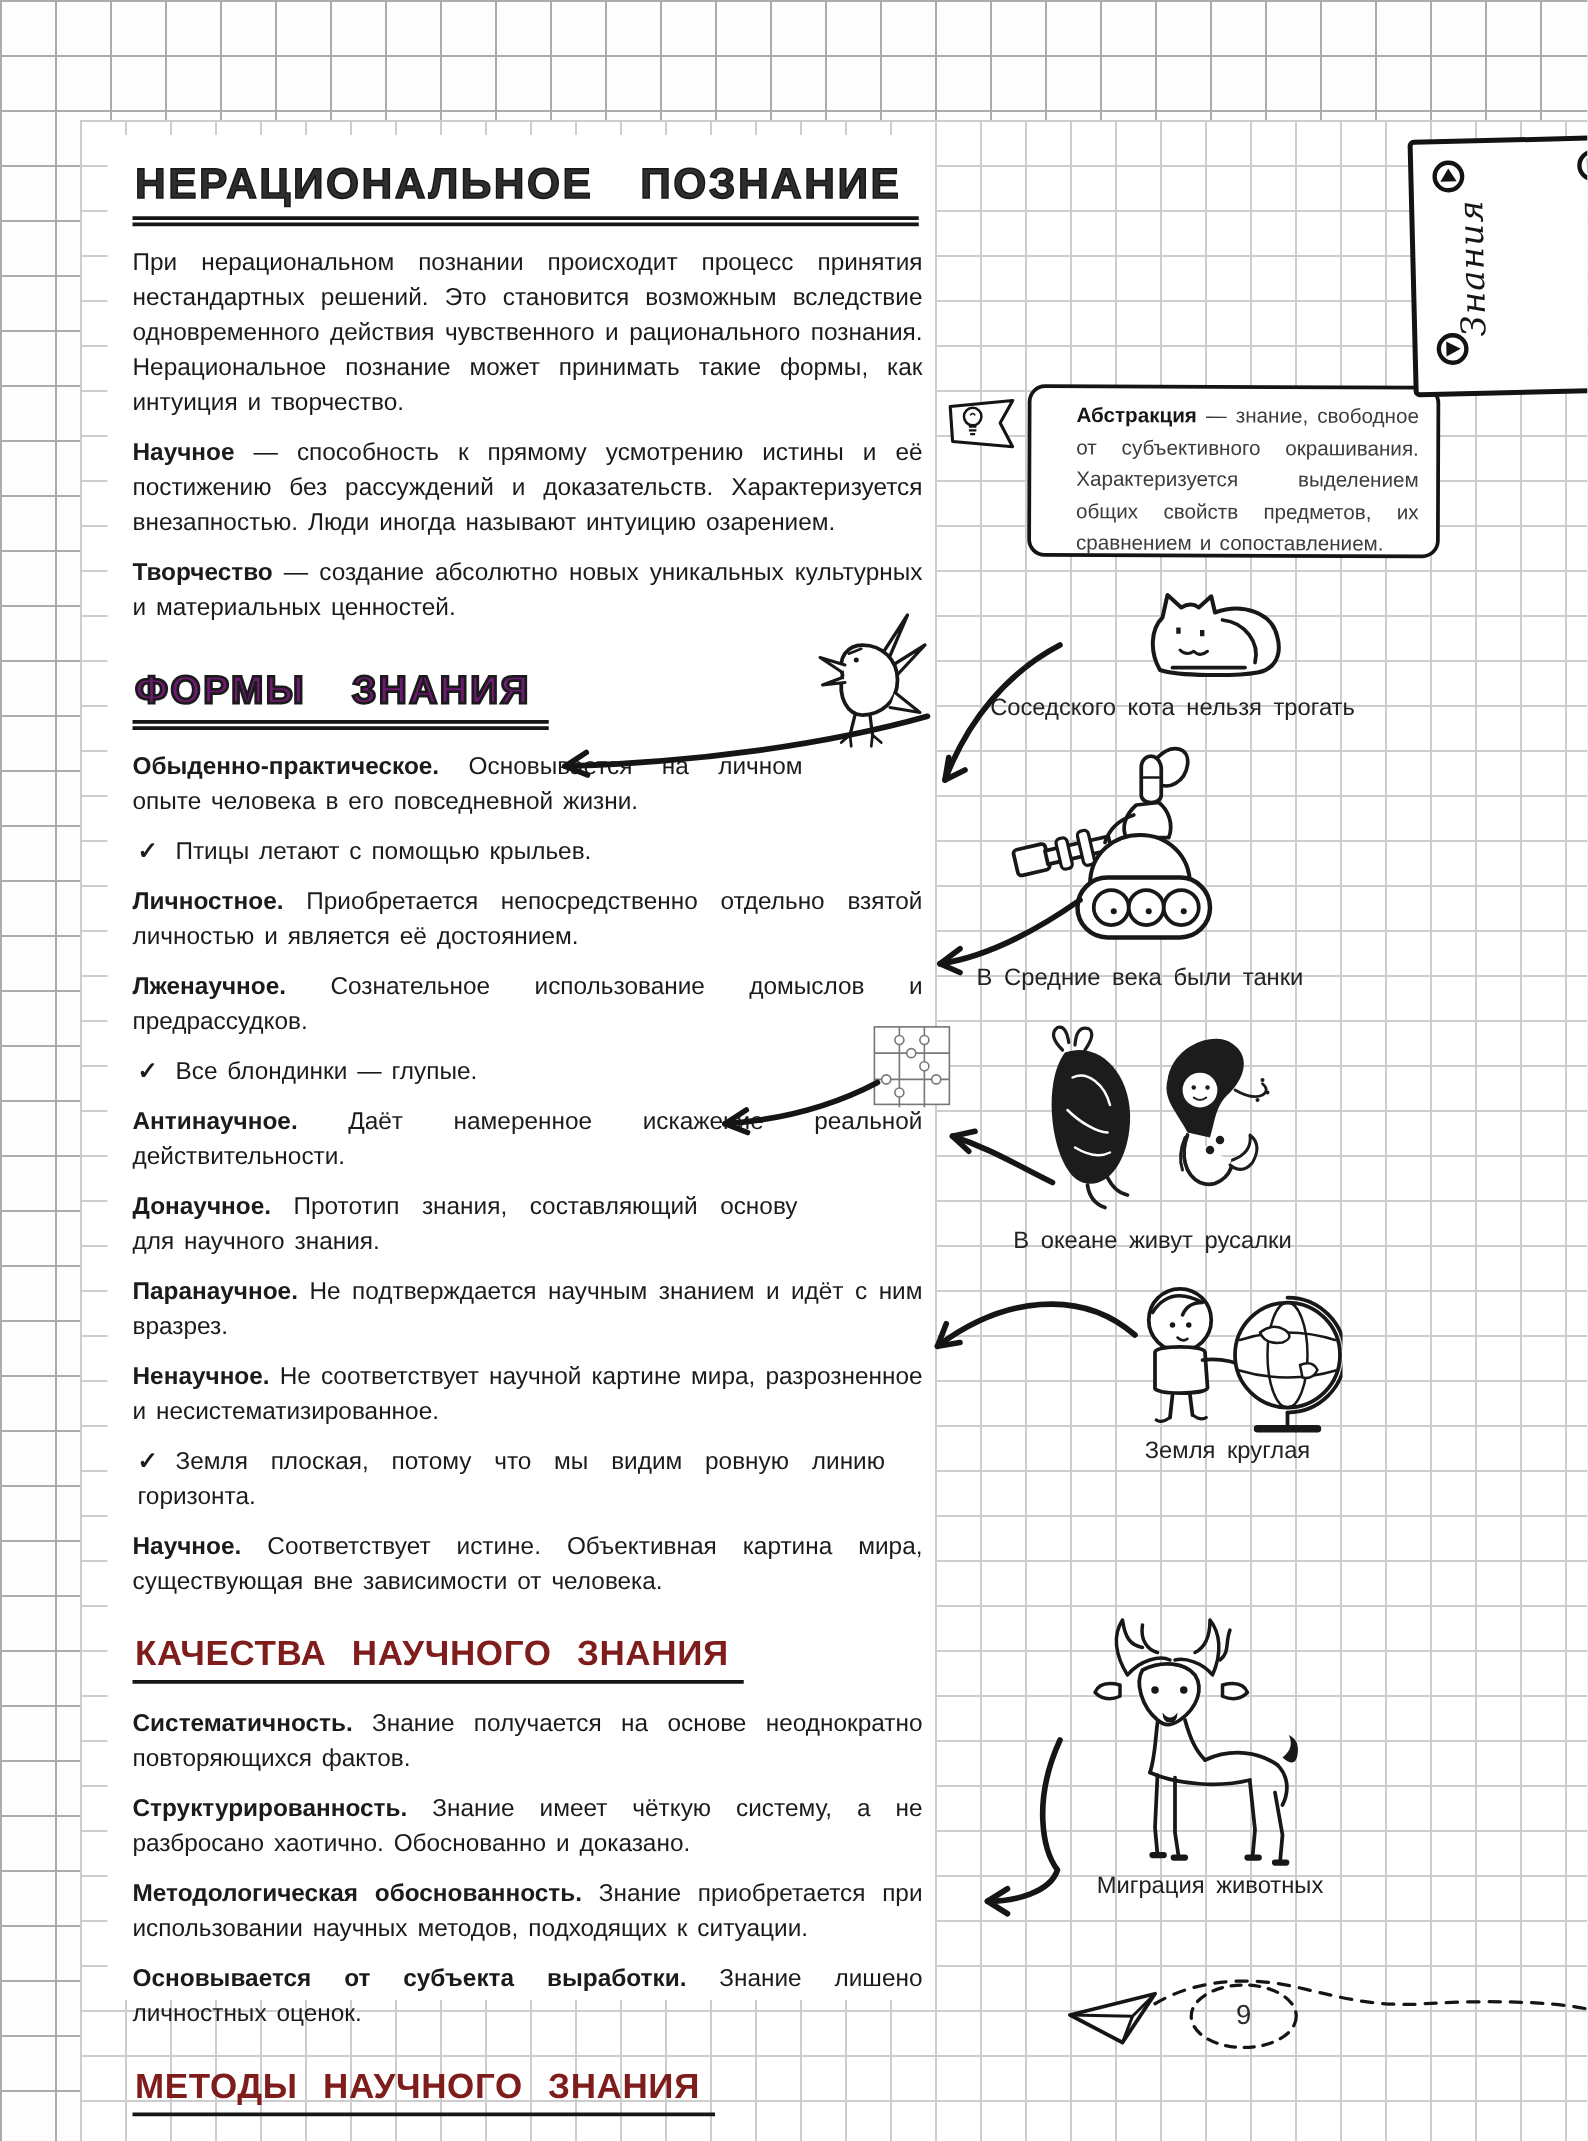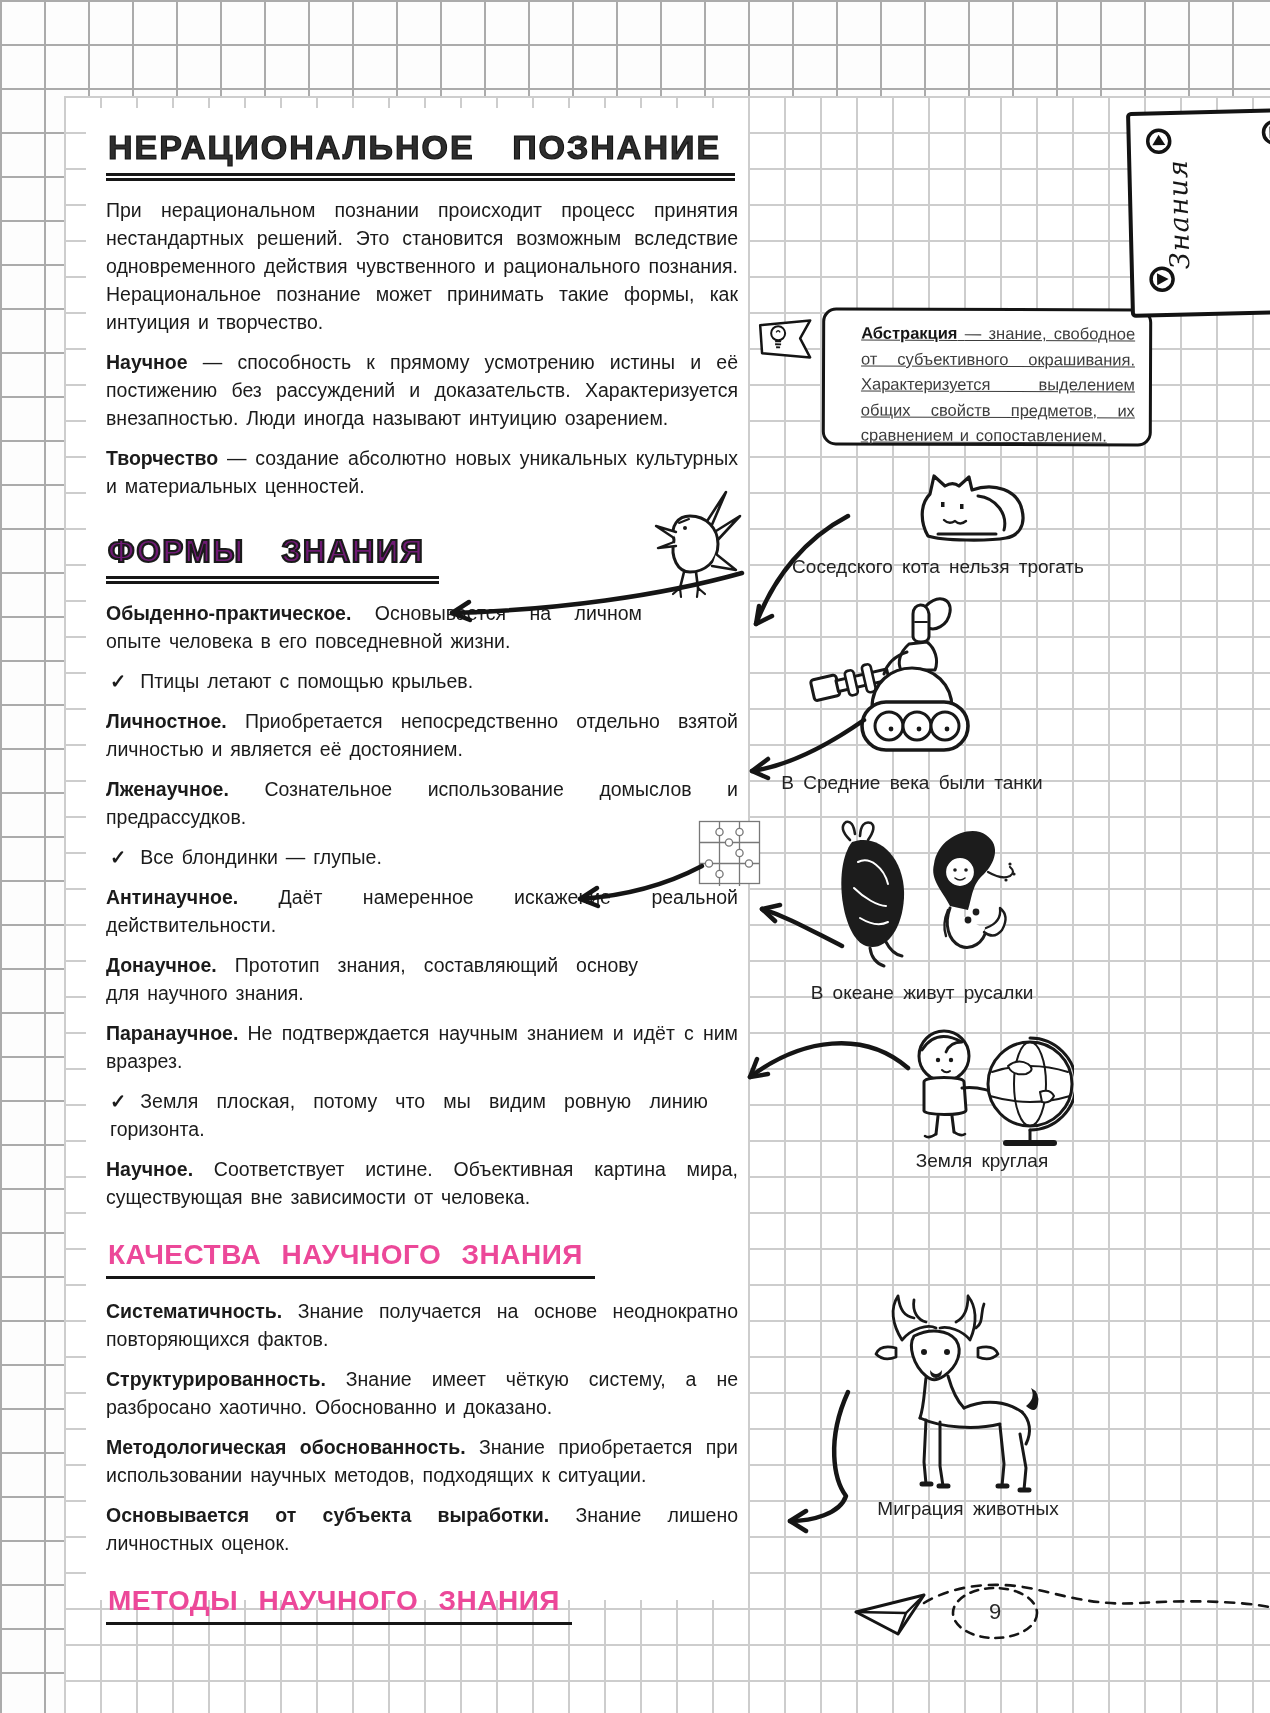--- a/index.html
+++ b/index.html
@@ -20,29 +20,29 @@
     word-spacing:2.5px;hyphens:auto;}
   .term{font-weight:bold;}
   h1.sketch,h2.sketch{margin:0 0 20px 0;font-weight:bold;}
   .h1line{display:inline-block;padding:0 14px 6px 2px;border-bottom:3px solid #161616;position:relative;}
   .h1line::after{content:"";position:absolute;left:0;right:0;bottom:-8px;border-bottom:3px solid #161616;}
   .sketch-fill{font-size:34px;letter-spacing:2px;word-spacing:26px;color:#2e2e2e;
     -webkit-text-stroke:1.2px #161616;}
   .sketch-outline{font-size:31px;letter-spacing:2px;word-spacing:26px;color:#701a75;
     -webkit-text-stroke:2.2px #1a1a1a;}
   h2.solid,h3.solid{margin:28px 0 18px 0;font-size:28px;font-weight:bold;letter-spacing:.5px;
-    word-spacing:12px;color:#ec4899;}
+    word-spacing:12px;color:#7f1d1d;}
   .h2line{display:inline-block;padding:0 12px 5px 2px;border-bottom:3.5px solid #161616;}
   .checkline{padding-left:4px;}
   .checkline .ck{display:inline-block;margin-right:14px;font-weight:bold;}
   
   .callout{position:absolute;left:822px;top:308px;width:330px;height:138px;background:#fff;
     border:3.5px solid #141414;border-radius:14px;box-sizing:border-box;
     padding:10px 14px 8px 36px;transform:rotate(.2deg);}
-  .callout p{margin:0;font-size:16.5px;line-height:25.5px;text-align:justify;color:#3c3c3c;word-spacing:2px;text-decoration:underline;}
+  .callout p{margin:0;font-size:16.5px;line-height:25.5px;text-align:justify;color:#3c3c3c;word-spacing:2px;}
   .callout .term{color:#161616;}
   .flagicon{position:absolute;left:-68px;top:8px;}
   
   .tabpanel{position:absolute;left:1126px;top:112px;width:172px;height:198px;background:#fff;
     border:4px solid #131313;border-radius:5px;transform:rotate(-1.4deg);transform-origin:top left;}
   .tabpanel .vlabel{position:absolute;left:-24px;top:84px;width:140px;transform:rotate(-90deg);
     text-align:center;font-family:"DejaVu Serif",serif;font-style:italic;font-size:27px;
     letter-spacing:1px;color:#161616;}
   .pin{position:absolute;}
   
@@ -97,20 +97,24 @@
       <span class="term">Антинаучное.</span>
       <span>Даёт намеренное искажение реальной действительности.</span>
     </p>
     <p style="padding-right:100px">
       <span class="term">Донаучное.</span>
       <span>Прототип знания, составляющий основу для научного знания.</span>
     </p>
     <p>
       <span class="term">Паранаучное.</span>
       <span>Не подтверждается научным знанием и идёт с ним вразрез.</span>
+    </p>
+    <p>
+      <span class="term">Ненаучное.</span>
+      <span>Не соответствует научной картине мира, разрозненное и несистематизированное.</span>
     </p>
     <p class="checkline" style="padding-left:4px;padding-right:30px">
       <span class="ck">✓</span><span>Земля плоская, потому что мы видим ровную линию горизонта.</span>
     </p>
     <p>
       <span class="term">Научное.</span>
       <span>Соответствует истине. Объективная картина мира, существующая вне зависимости от человека.</span>
     </p>
 
     <h3 class="solid"><span class="h2line">КАЧЕСТВА НАУЧНОГО ЗНАНИЯ</span></h3>

